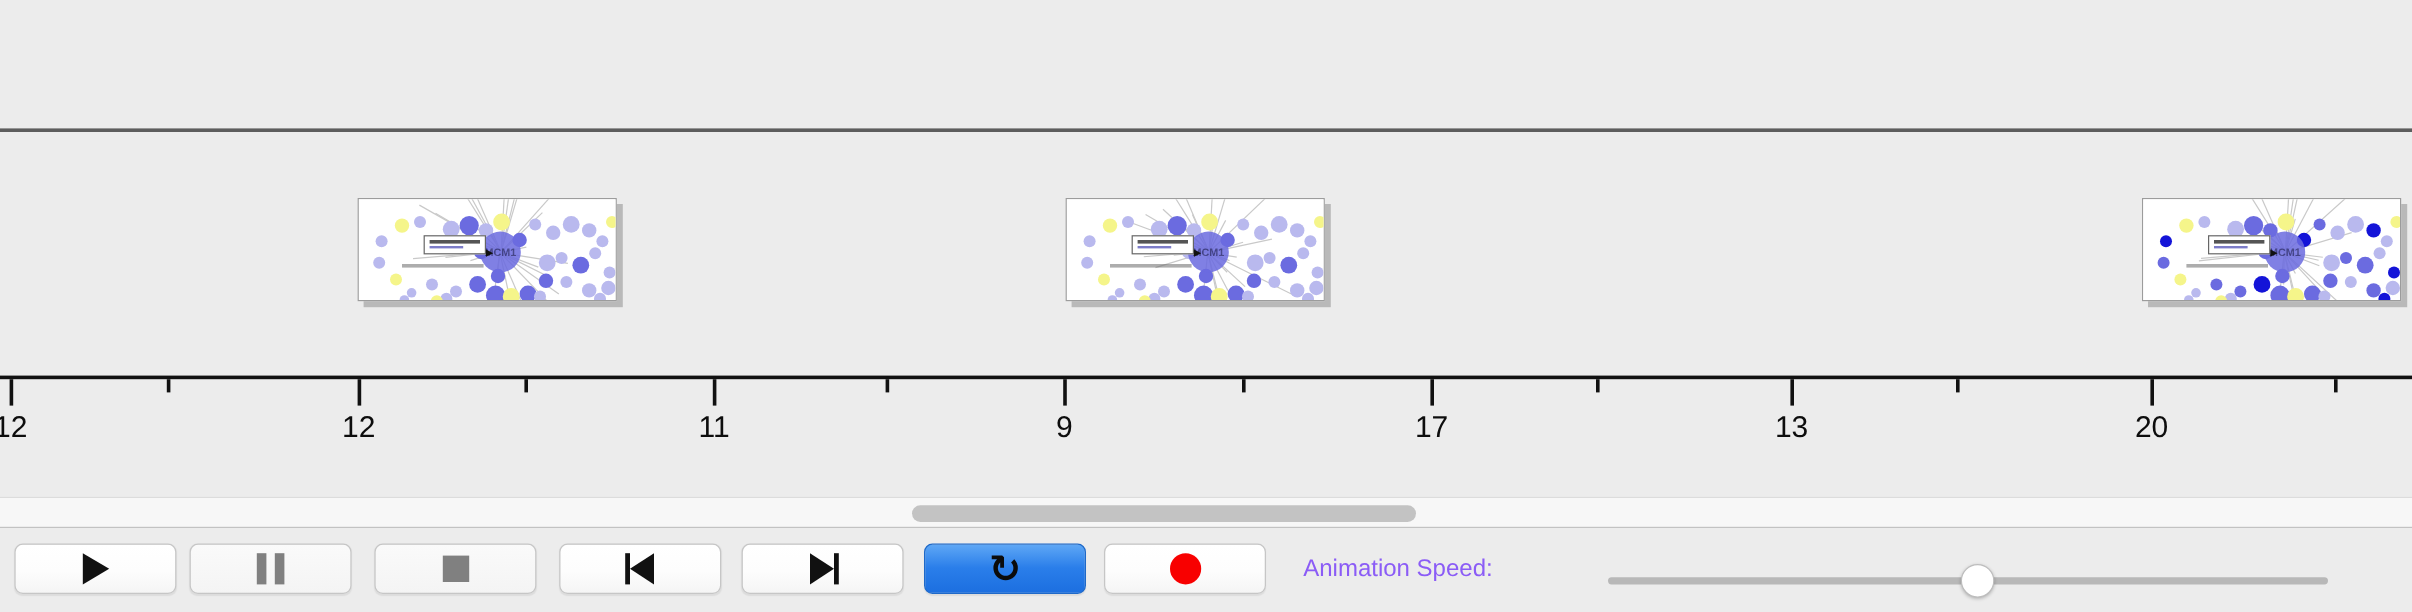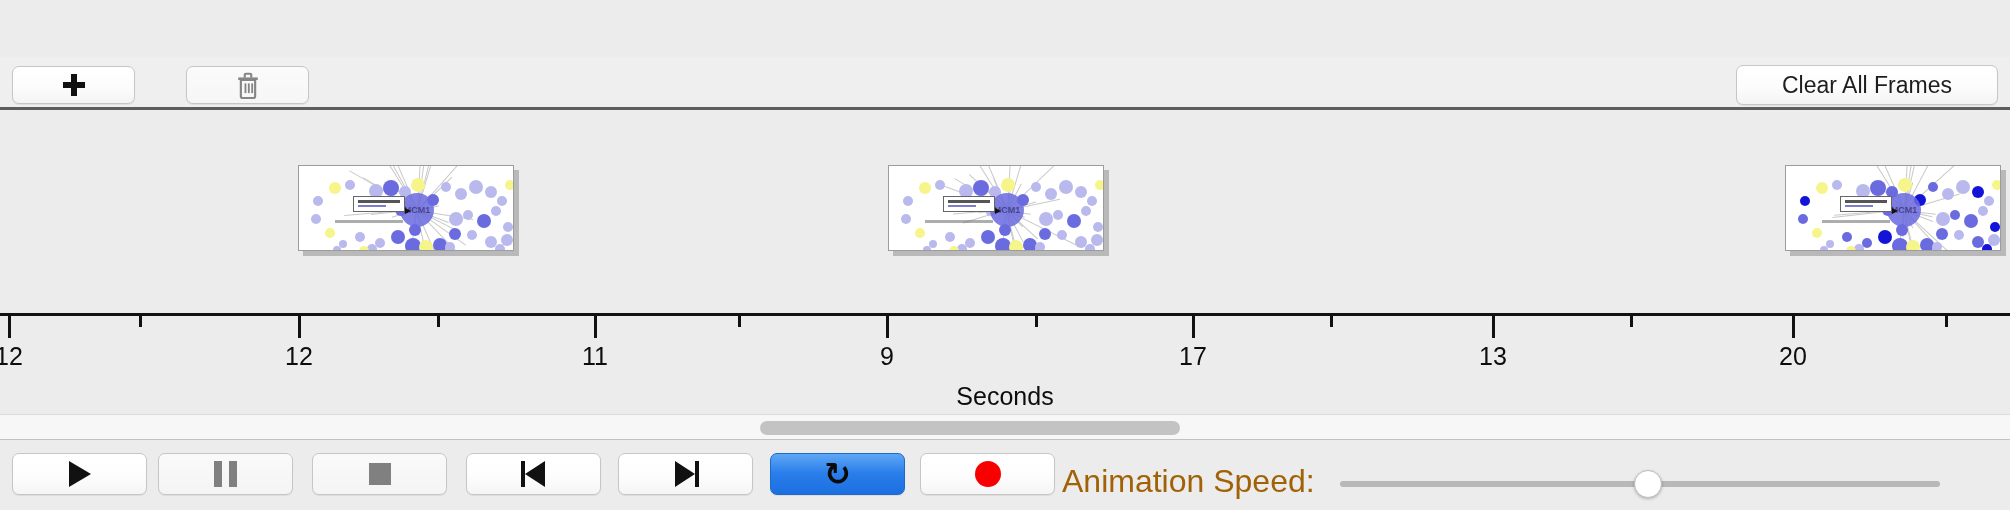--- a/index.html
+++ b/index.html
@@ -181,56 +181,38 @@
   .ico-next::before { content:""; position:absolute; right:0; top:0; width:4px; height:26px; background:#111; }
   .ico-next::after {
     content:""; position:absolute; right:4px; top:0; width:0;height:0;
     border-left:20px solid #111; border-top:13px solid transparent; border-bottom:13px solid transparent;
   }
   .ico-loop { font-size: 32px; color:#0b0b0b; line-height:1; font-weight:bold;
               font-family:"DejaVu Sans", sans-serif; }
   .ico-rec { width:26px; height:26px; border-radius:50%; background:#f80000; }
 
   .speed-label {
-    position: absolute; top: 22px; font-size: 32px; color: #a16207; white-space: nowrap;
+    position: absolute; top: 22px; font-size: 20px; color: #8b5cf6; white-space: nowrap; margin-left: 24px;
   }
   .slider-track {
     position: absolute; top: 40px; height: 6px; border-radius: 3px; background: #b8b8b8;
   }
   .slider-thumb {
     position: absolute; top: 29px; width: 28px; height: 28px; border-radius: 50%;
     background: #fff; border: 1px solid #bdbdbd;
     box-shadow: 0 1px 3px rgba(0,0,0,.25); cursor: pointer;
   }
 </style>
 </head>
 <body>
 
 <div id="app">
 
 
 
-  <div class="toolbar">
-    <div class="btn" id="add-btn">
-      <span class="plus"></span>
-    </div>
-    <div class="btn muted" id="del-btn">
-      <svg width="26" height="30" viewBox="0 0 24 26">
-        <rect x="3" y="6" width="18" height="2.4" fill="#858585"></rect>
-        <path d="M5.4 8.4 h13.2 v15 a1.6 1.6 0 0 1 -1.6 1.6 h-10 a1.6 1.6 0 0 1 -1.6 -1.6 z" fill="none" stroke="#858585" stroke-width="2"></path>
-        <path d="M9 6 V3.6 a1 1 0 0 1 1 -1 h4 a1 1 0 0 1 1 1 V6" fill="none" stroke="#858585" stroke-width="2"></path>
-        <rect x="8.8" y="11.5" width="1.7" height="9" fill="#858585"></rect>
-        <rect x="11.9" y="11.5" width="1.7" height="9" fill="#858585"></rect>
-        <rect x="15" y="11.5" width="1.7" height="9" fill="#858585"></rect>
-      </svg>
-    </div>
-    <div class="btn" id="clear-btn">
-      <span>Clear All Frames</span>
-    </div>
-  </div>
 
   <div class="sep"></div>
 
   <div class="timeline">
     <div id="frames-layer">
         <div class="frame" style="left: 298px;">
           <div class="net">
             <div class="edge" style="left: 118px; top: 44px; width: 62.0106px; transform: rotate(311.755deg);"></div>
             <div class="edge" style="left: 118px; top: 44px; width: 78.4529px; transform: rotate(209.688deg);"></div>
             <div class="edge" style="left: 118px; top: 44px; width: 71.6912px; transform: rotate(66.5469deg);"></div>
@@ -478,21 +460,20 @@
         <div class="tick major" style="left: 1192px;"></div>
         <div class="tick-label" style="left: 1193px;">17</div>
         <div class="tick minor" style="left: 1330px;"></div>
         <div class="tick major" style="left: 1492px;"></div>
         <div class="tick-label" style="left: 1493px;">13</div>
         <div class="tick minor" style="left: 1630px;"></div>
         <div class="tick major" style="left: 1792px;"></div>
         <div class="tick-label" style="left: 1793px;">20</div>
         <div class="tick minor" style="left: 1945px;"></div>
       </div>
-    <div class="axis-title">Seconds</div>
   </div>
 
   <div class="scroll-track">
     <div class="scroll-thumb" id="scroll-thumb" style="left: 760px; width: 420px;"></div>
   </div>
 
   <div class="controls">
     <div class="cbtn" style="left:12px">
       <span class="ico-play"></span>
     </div>

